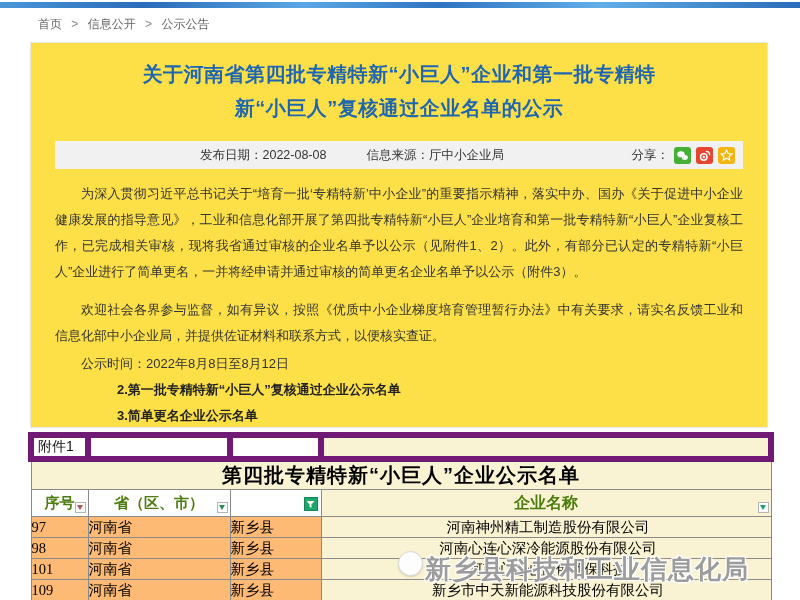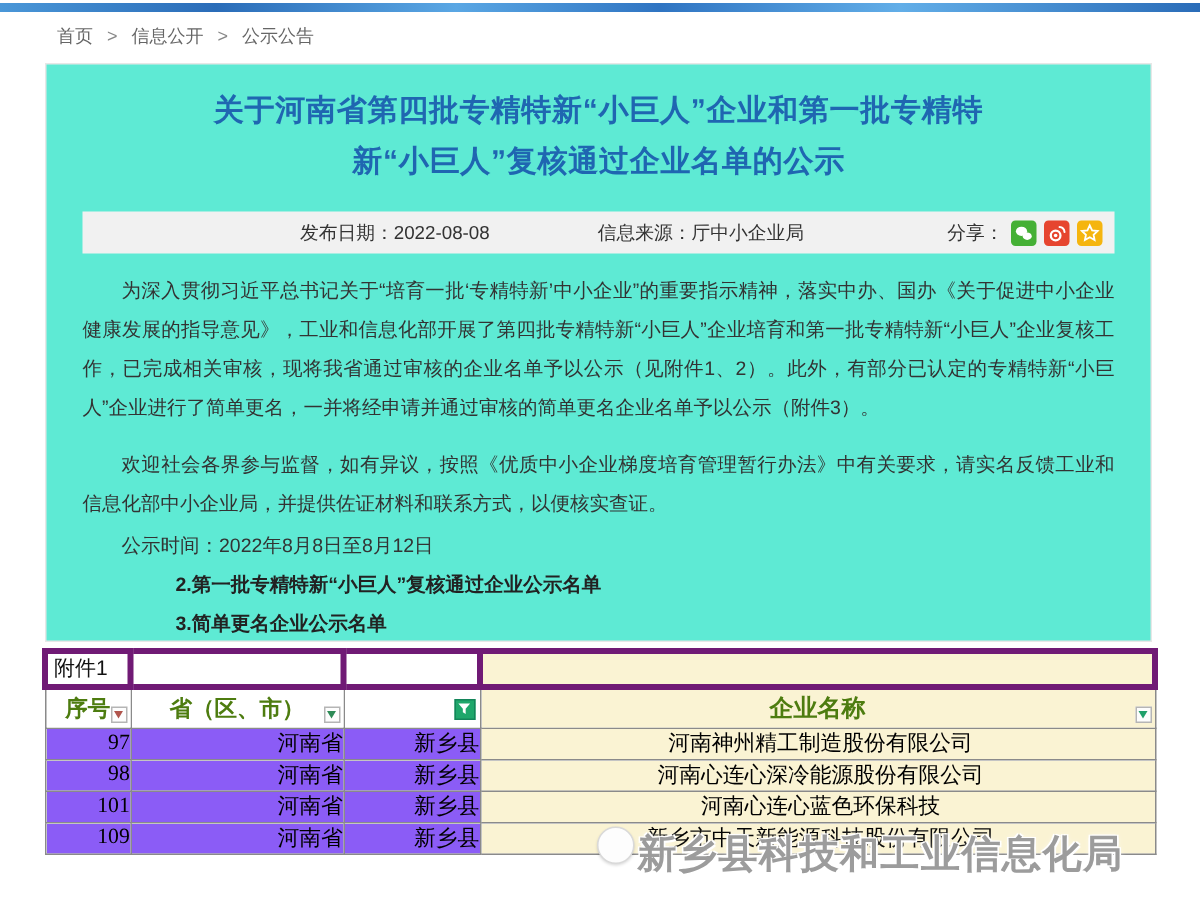--- a/index.html
+++ b/index.html
@@ -7,27 +7,27 @@
     font-family:"Liberation Sans","DejaVu Sans",sans-serif; }
 
   .topbar { position:absolute; left:0; top:2px; width:800px; height:6px;
     background:linear-gradient(90deg,#4a97d8 0%,#2a6cb8 18%,#5aa7e4 38%,#2f74c2 55%,#62aee8 75%,#2a6cb8 100%); }
 
   .breadcrumb { position:absolute; left:38px; top:16px; font-size:12px; color:#666; }
   .breadcrumb a { color:#666; text-decoration:none; cursor:pointer; }
   .breadcrumb .sep { margin:0 6px; color:#888; }
 
   .content-box { position:absolute; left:30px; top:42px; width:738px; height:386px;
-    background:#5eead4; border:1px solid #e7e7e7; }
+    background:#fde047; border:1px solid #e7e7e7; }
 
   .page-title { color:#1f66b1; font-size:20px; font-weight:bold; text-align:center;
     line-height:34px; padding:14px 88px 8px; letter-spacing:.5px; }
 
   .meta-bar { margin:8px 24px 0; height:28px; background:#f1f1f1; display:flex;
-    align-items:center; font-size:12.5px; color:#333;gap:32px; }
+    align-items:center; font-size:12.5px; color:#333; }
   .meta-date { padding-left:145px; }
   .meta-source { margin-left:40px;font-family:Liberation Mono, monospace; }
   .share { margin-left:auto; margin-right:8px; display:flex; align-items:flex-end; }
   .share-icon { width:17px; height:17px; border-radius:3px; margin-left:5px;
     display:inline-flex; align-items:center; justify-content:center; cursor:pointer; }
   .share-icon svg { width:15px; height:15px; }
   .ic-wechat { background:#45b035; }
   .ic-weibo { background:#e6452f; }
   .ic-star { background:#f5b50f; }
 
@@ -36,21 +36,21 @@
   .plain-line { margin:4px 24px 0 50px; font-size:13px; color:#333; line-height:22px; }
   .att-line { margin:3px 24px 0 48px; font-size:13px; color:#222; font-weight:bold; line-height:23px; }
   .att-cont { margin-left:86px; }
   .sign-date { margin:6px 25px 0 0; text-align:right; font-size:13px; color:#333; }
 
   
   .sheet { position:absolute; left:28px; top:432px; width:741px; }
   table { border-collapse:collapse; table-layout:fixed; width:740px; }
   td,th { overflow:hidden; white-space:nowrap; }
 
-  .sheet-row td { height:24px; background:#fff; border:4px solid #701a75;
+  .sheet-row td { height:24px; background:#fff; border:6px solid #701a75;
     font-size:14px; color:#111; padding-left:4px; }
   .sheet-row td.yellowc { background:#faf3d3; }
 
   .title-row td { height:29px; background:#faf3d3; border:1px solid #8a8a8a;
     text-align:center; font-size:20px; font-weight:bold; color:#000; letter-spacing:1px; }
 
   .hdr-row th { height:27px; background:#fff; border:1px solid #8a8a8a;
     font-size:15px; font-weight:bold; color:#4d7c0f; text-align:center; position:relative; }
   .hdr-row th.yellowc { background:#faf3d3; font-size:16px; }
 
@@ -59,21 +59,21 @@
     align-items:center; justify-content:center; cursor:pointer; }
   .tri { width:0; height:0; border-left:3.5px solid transparent;
     border-right:3.5px solid transparent; border-top:5px solid #2e8b57; }
   .tri-red { border-top-color:#b0554d; }
   .tri-teal { border-top-color:#1fa06a; }
   .funnel-btn { position:absolute; right:3px; bottom:5px; width:14px; height:14px;
     background:#1fa76b; border:1px solid #14855a; display:inline-flex;
     align-items:center; justify-content:center; cursor:pointer; }
 
   .data-row td { height:21px; border:1px solid #8a8a8a; font-size:14.5px; color:#000;
-    text-align:right; background:#8b5cf6;
+    text-align:left; background:#fdba74;
     font-family:"Liberation Serif","DejaVu Serif",serif; }
   .data-row td.namec { background:#faf3d3; text-align:center; padding-left:4px; }
 
   .watermark { position:absolute; left:425px; top:552px; font-size:26px; font-weight:bold;
     color:#9c9c9c; letter-spacing:1px; white-space:nowrap;
     text-shadow:-1px -1px 0 #fff,1px -1px 0 #fff,-1px 1px 0 #fff,1px 1px 0 #fff,0 0 4px rgba(255,255,255,.7); }
   .wm-logo { position:absolute; left:398px; top:551px; width:25px; height:25px;
     border-radius:50%; background:#fdfdfd; border:1px solid #d9d9d9;
     box-shadow:0 1px 2px rgba(0,0,0,.15); }
 </style>
@@ -135,20 +135,23 @@
         <col style="width:91px">
         <col style="width:450px">
       </colgroup>
     <tbody>
         <tr class="sheet-row">
       <td>附件1</td>
       <td></td>
       <td></td>
       <td class="yellowc"></td>
     </tr>
+    <tr class="title-row">
+      <td colspan="4">第四批专精特新“小巨人”企业公示名单</td>
+    </tr>
     <tr class="hdr-row">
       <th><span>序号</span><span class="drop-btn">
               <span class="tri tri-red"></span>
             </span></th>
       <th><span>省（区、市）</span><span class="drop-btn">
               <span class="tri"></span>
             </span></th>
       <th><span></span><span class="funnel-btn">
               <svg viewBox="0 0 14 14" width="11" height="11">
                 <path d="M2 2.5h10L8.2 7v4.5L5.8 10V7z" fill="#fff"></path>

